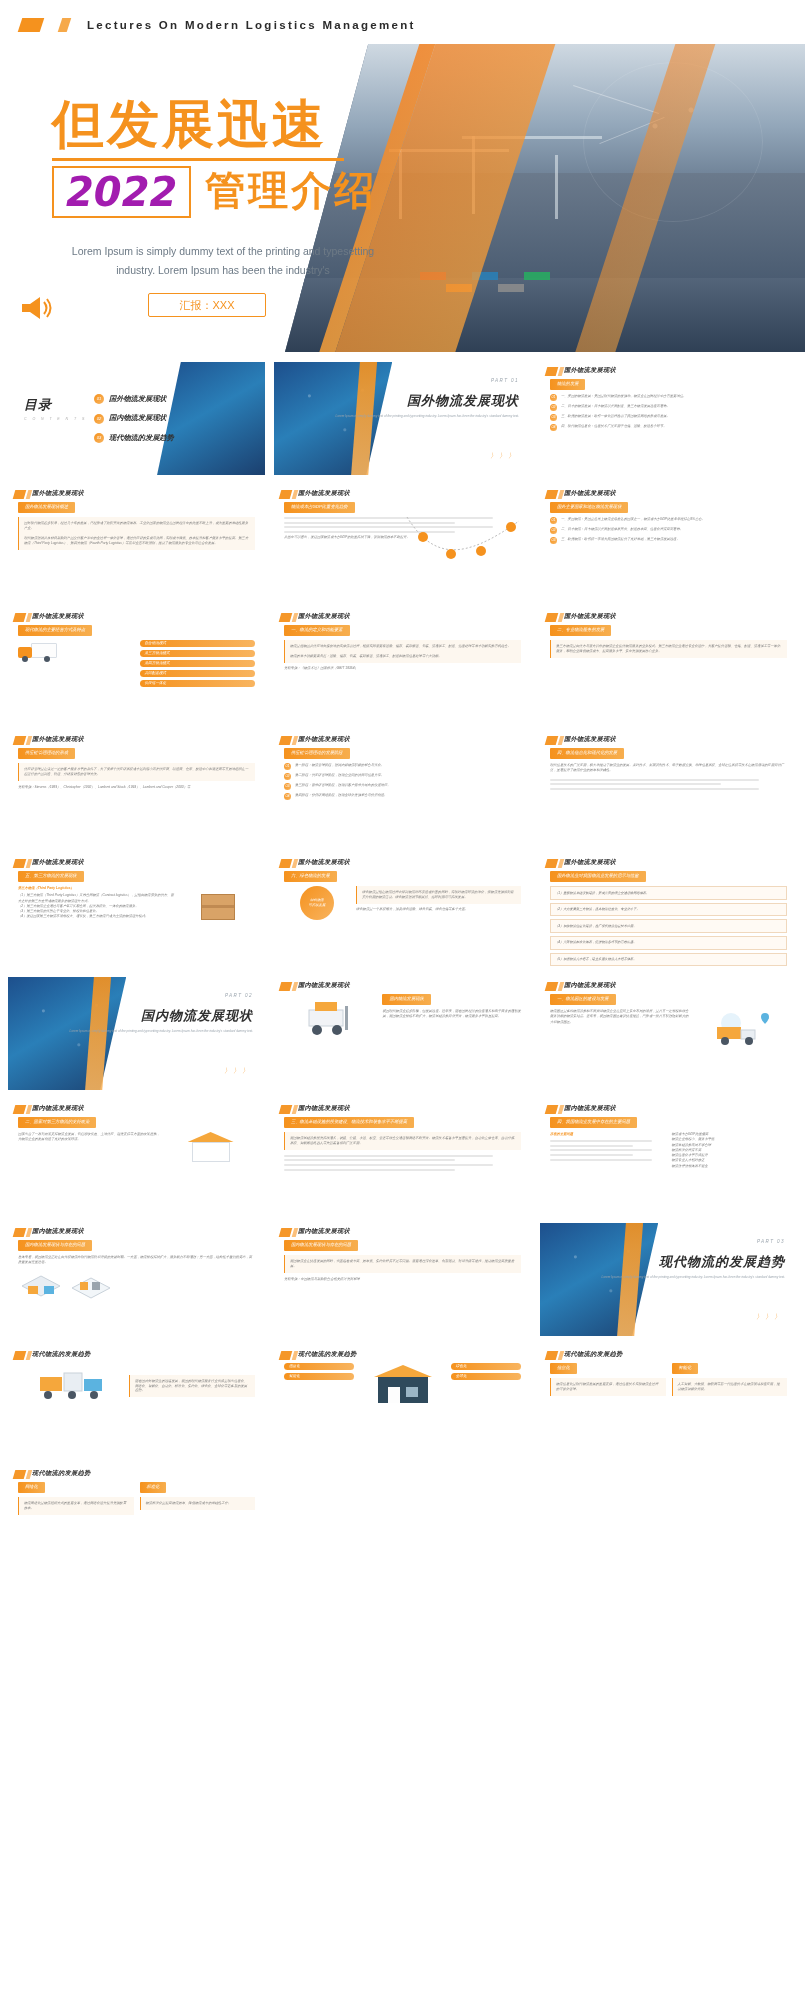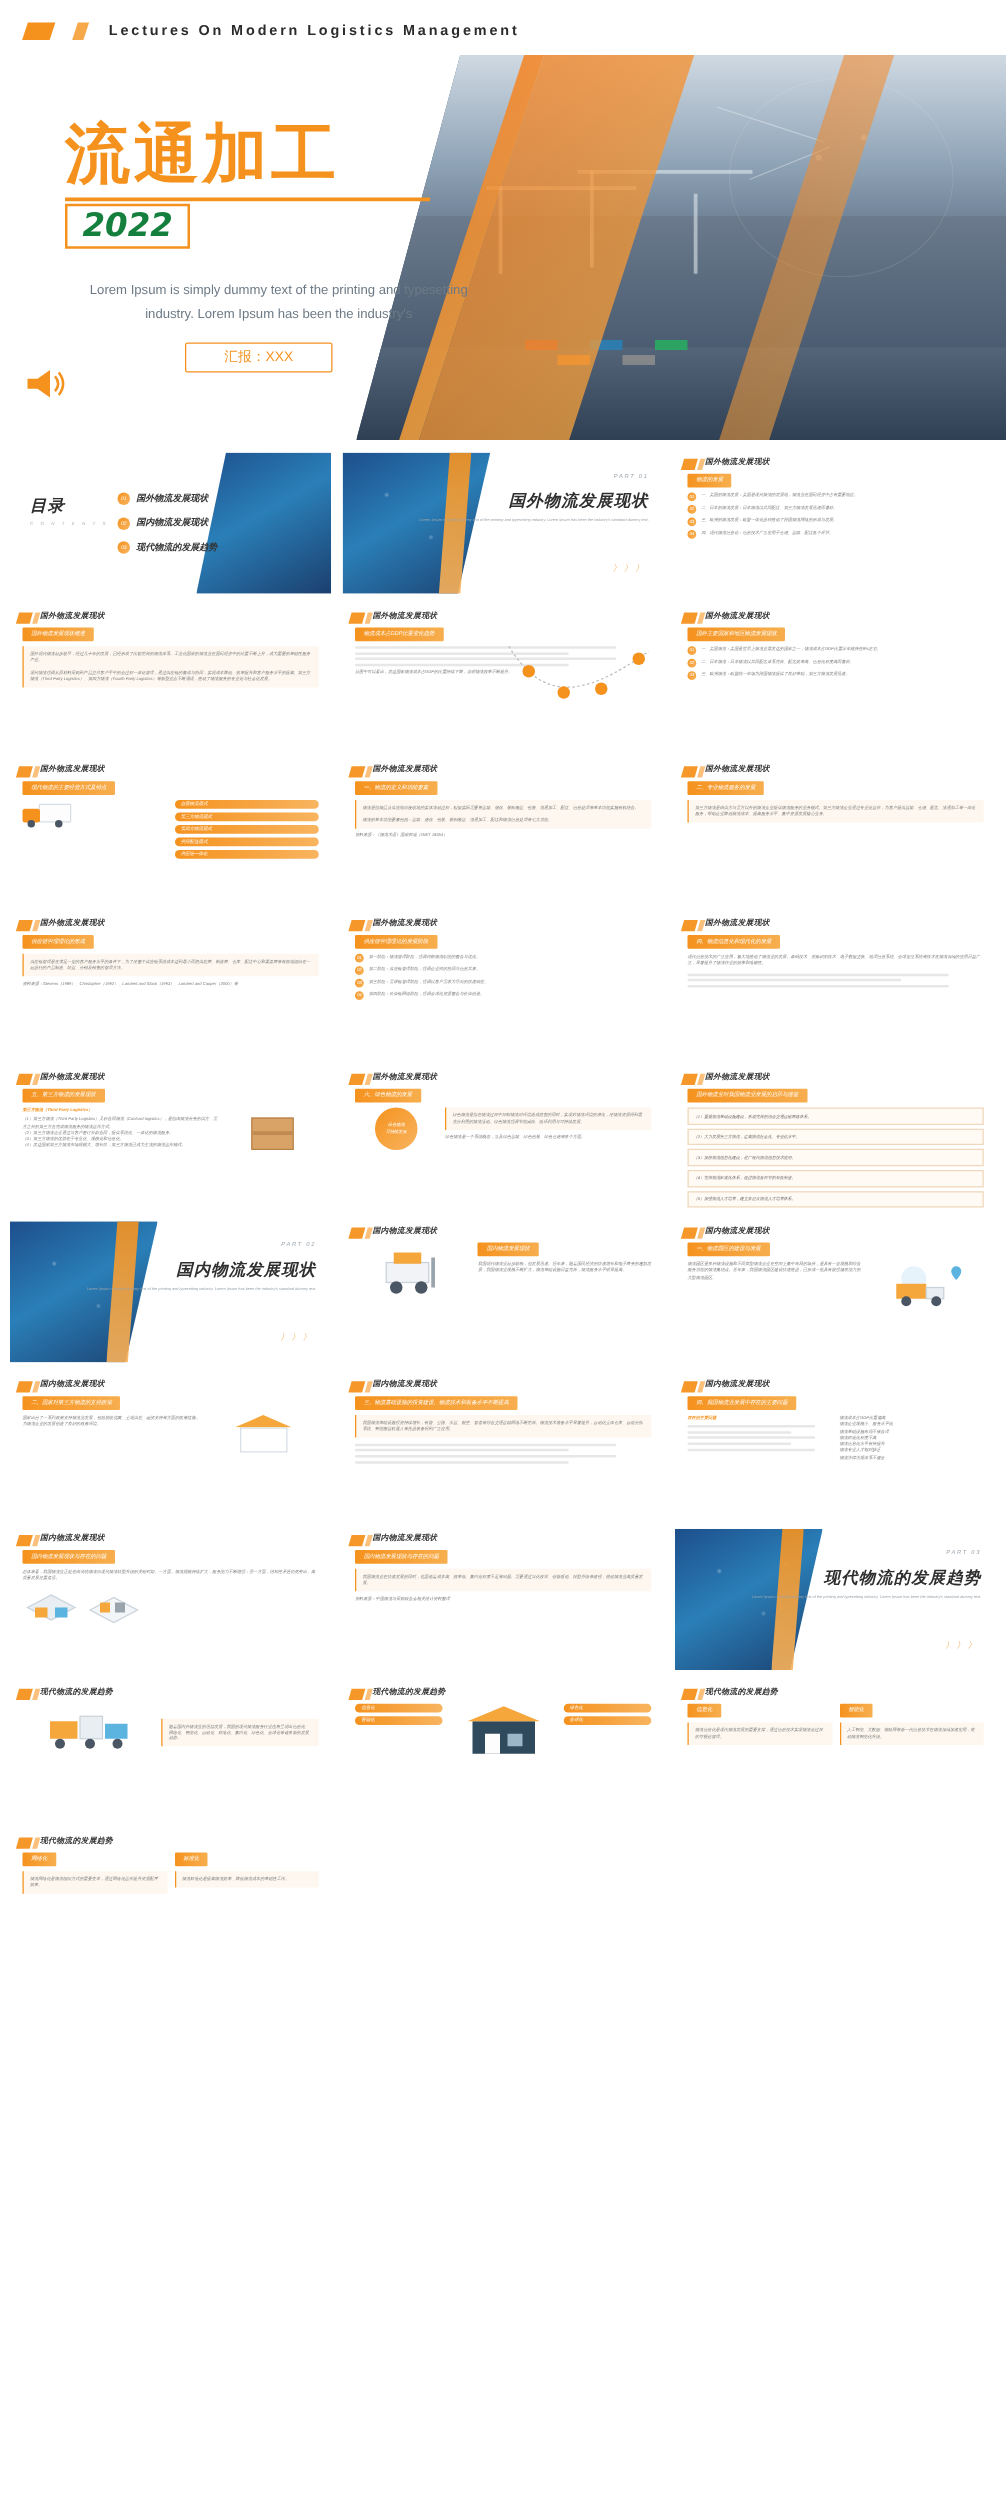--- a/index.html
+++ b/index.html
@@ -89,21 +89,21 @@
     font-family: "DejaVu Sans", sans-serif;
     font-size: 52px; font-weight: bold; color: #f5921e; letter-spacing: 3px;
     line-height: 1.08;
   }
   .title-underline {
     width: 292px; height: 3px; background: #f5921e; margin: 6px 0 2px 0;
   }
   .year-row { display:flex; align-items: flex-end; gap: 14px; }
   .year-box {
     border: 2px solid #f5921e; padding: 1px 12px;
-    font-size: 26px; font-style: italic; font-weight: bold; color: #15803d;
+    font-size: 40px; font-style: italic; font-weight: bold; color: #a21caf;
     font-family: "DejaVu Sans", sans-serif;
   }
   .big-title2 {
     font-family: "DejaVu Sans", sans-serif;
     font-size: 40px; font-weight: bold; color: #f5921e; letter-spacing: 3px;
   }
   .hero-sub {
     margin-top: 24px; font-size: 10.5px; color: #6d7a86; line-height: 1.75;
     text-align: center; width: 330px; margin-left: 6px;
   }
@@ -293,24 +293,25 @@
       <div class="ctr" style="left:41%;top:78%;background:#8e8e8e;"></div>
       <div class="netline" style="left:55%;top:18%;width:90px;transform:rotate(18deg);"></div>
       <div class="netline" style="left:60%;top:28%;width:70px;transform:rotate(-22deg);"></div>
     </div>
 
     <div class="hero-orange-ribbon rib3"></div>
     <div class="hero-orange-ribbon rib1"></div>
     <div class="hero-orange-ribbon rib2"></div>
 
     <div class="hero-left">
-      <div class="big-title">流通加工</div>
+      <div class="big-title">但发展迅速</div>
       <div class="title-underline"></div>
       <div class="year-row">
         <div class="year-box">2022</div>
+        <div class="big-title2">管理介绍</div>
       </div>
       <div class="hero-sub">Lorem Ipsum is simply dummy text of the printing and typesetting industry. Lorem Ipsum has been the industry's</div>
       <div class="report-btn">汇报：XXX</div>
     </div>
 
     <div class="speaker-icon">
       <svg width="34" height="28" viewBox="0 0 34 28">
         <polygon points="2,10 10,10 20,3 20,25 10,18 2,18" fill="#f5921e"></polygon>
         <path d="M24 8 Q29 14 24 20" stroke="#f5921e" stroke-width="2" fill="none"></path>
         <path d="M27 5 Q34 14 27 23" stroke="#f5921e" stroke-width="2" fill="none"></path>

